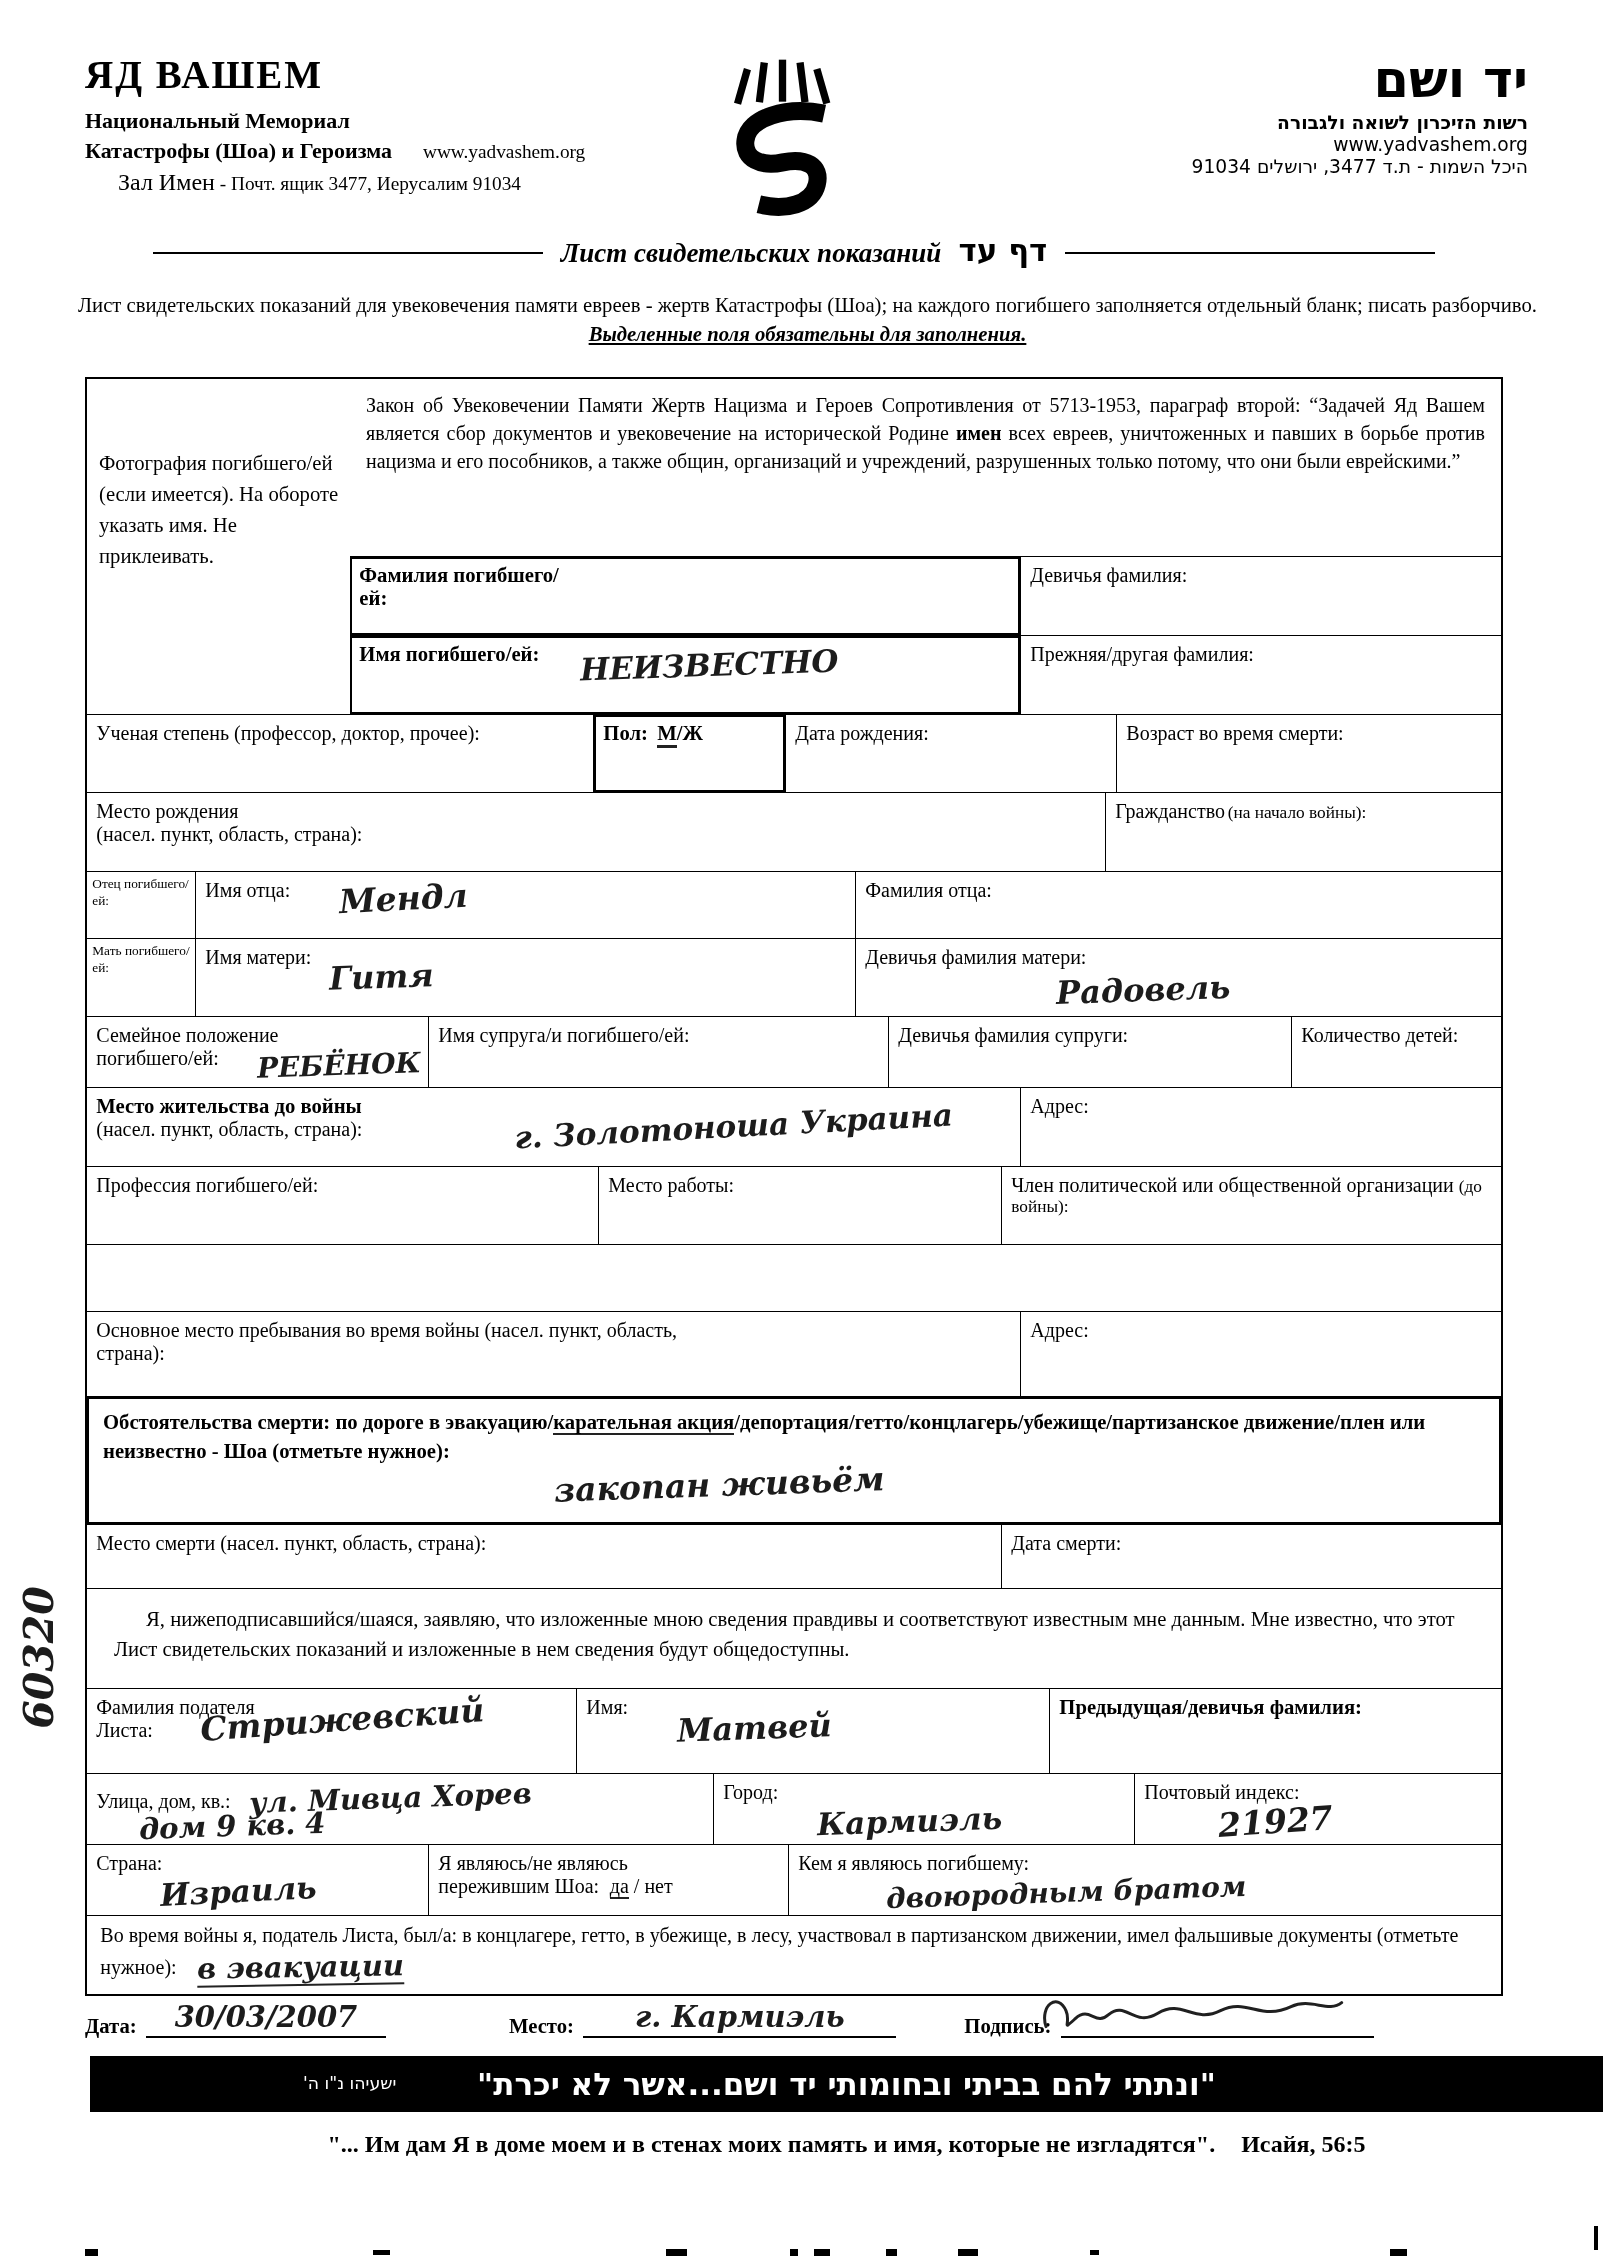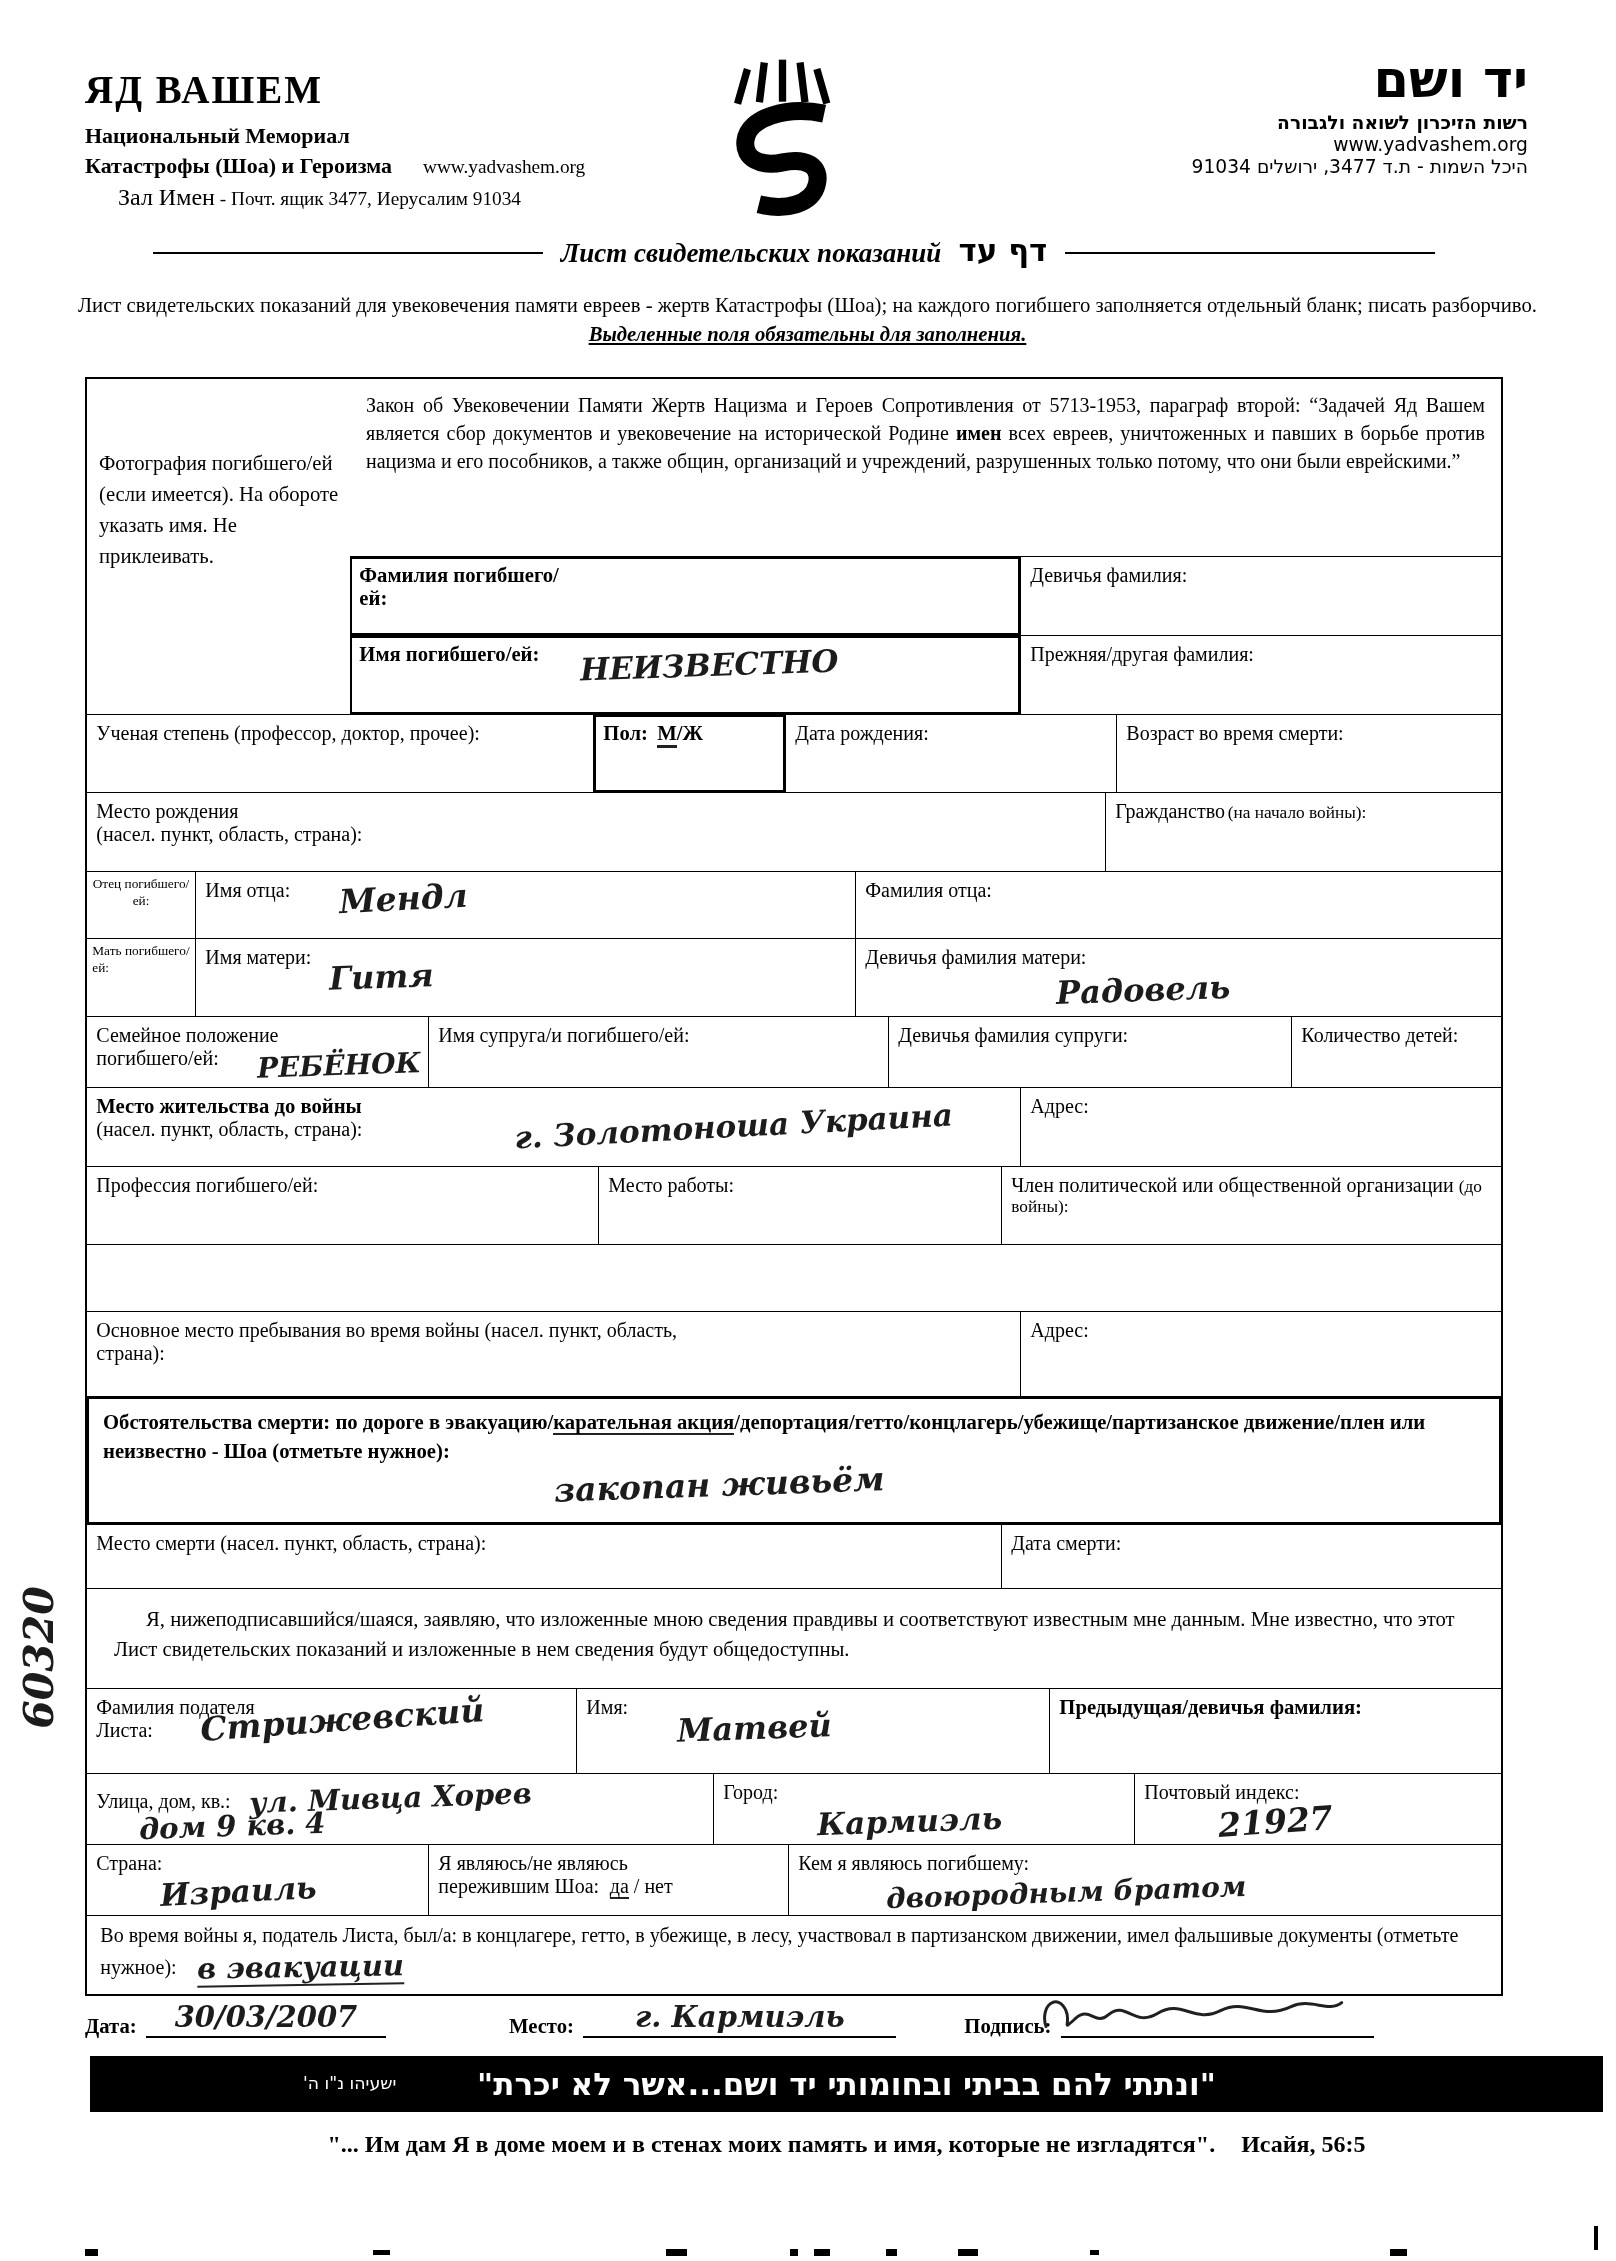--- a/index.html
+++ b/index.html
@@ -4,21 +4,21 @@
 <style>
   * { margin:0; padding:0; box-sizing:border-box; }
   html,body { background:#e8e8e8; }
   body { font-family:"Liberation Serif", serif; color:#000; }
   .page { position:relative; width:1616px; height:2261px; background:#ffffff; overflow:hidden; }
 
   .he { font-family:"DejaVu Sans", sans-serif; direction:rtl; unicode-bidi:isolate; }
   .hw { font-family:"DejaVu Serif", serif; font-style:italic; font-weight:700; color:#1c1c1c; white-space:nowrap; display:inline-block; }
 
   
-  .hdr-left { position:absolute; left:85px; top:67px; }
+  .hdr-left { position:absolute; left:85px; top:52px; }
   .org-name { font-size:39px; font-weight:700; letter-spacing:2px; }
   .org-line1 { font-size:22px; font-weight:700; margin-top:10.7px; }
   .org-line2-row { display:flex; align-items:baseline; margin-top:4px; }
   .org-line2 { font-size:22px; font-weight:700; }
   .org-url { font-size:19.3px; margin-left:31px; }
   .org-line3 { font-size:19.3px; margin-top:5.3px; }
   .org-line3 .b { font-weight:400; font-size:24px;margin-left:33px; }
   .logo { position:absolute; left:720px; top:59px; width:127px; height:170px; }
   .hdr-right { position:absolute; right:88px; top:53px; text-align:right; }
   .heb-name { font-size:51px; font-weight:700; line-height:1.05; }
@@ -169,21 +169,21 @@
         <span class="lbl" style="display:block">Место рождения</span>
         <span class="lbl">(насел. пункт, область, страна):</span>
       </div>
       <div class="tcell" style="flex:1">
         <span class="lbl">Гражданство</span>
         <span class="sub">(на начало войны):</span>
       </div>
     </div>
 
     <div class="trow" style="height:67px">
-      <div class="tcell first" style="width:108px; padding:4px 5.3px;text-align:center;">
+      <div class="tcell first" style="width:108px; padding:4px 5.3px;">
         <span class="side-lbl">Отец погибшего/ей:</span>
       </div>
       <div class="tcell" style="width:660px">
         <span class="lbl">Имя отца:</span>
         <span class="hw" style="font-size:33px; transform:rotate(-3deg); position:absolute; left:143px; top:6.7px;">Мендл</span>
       </div>
       <div class="tcell" style="flex:1">
         <span class="lbl">Фамилия отца:</span>
       </div>
     </div>

